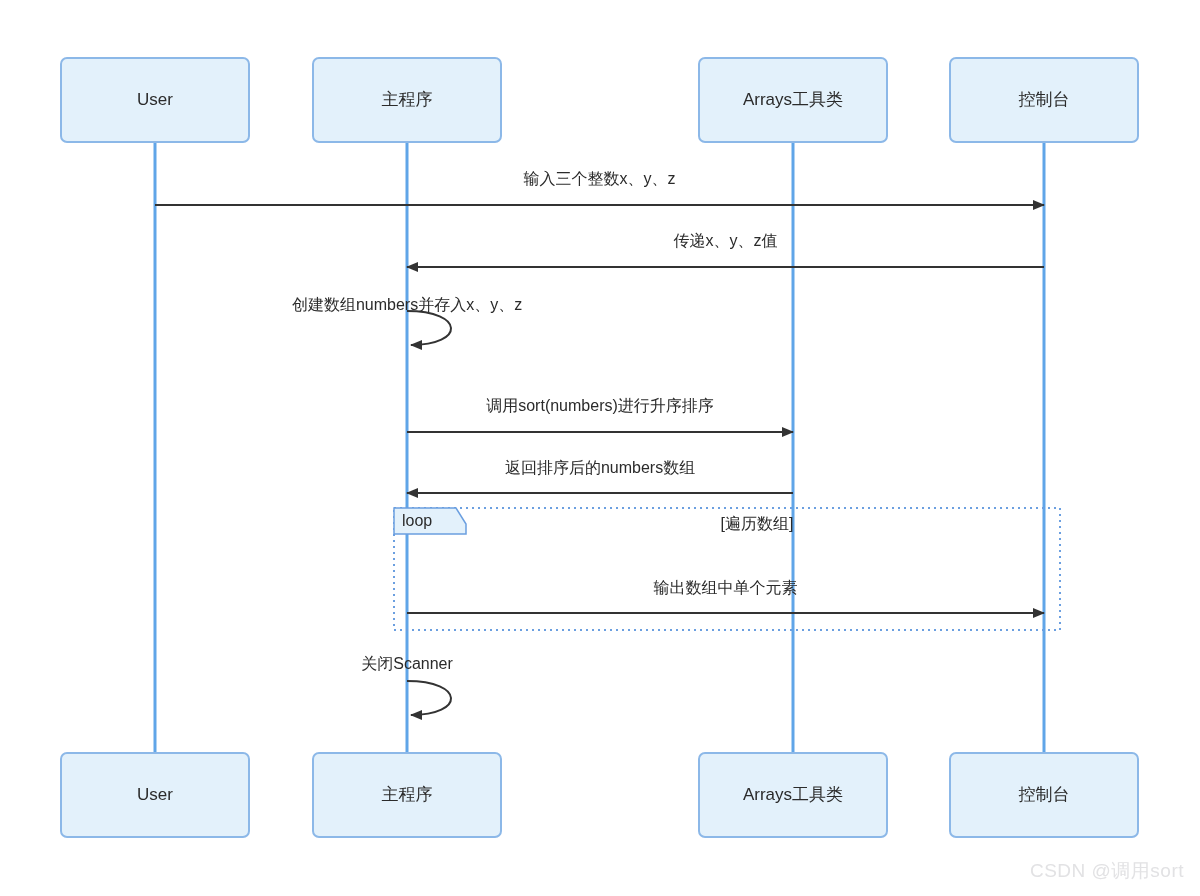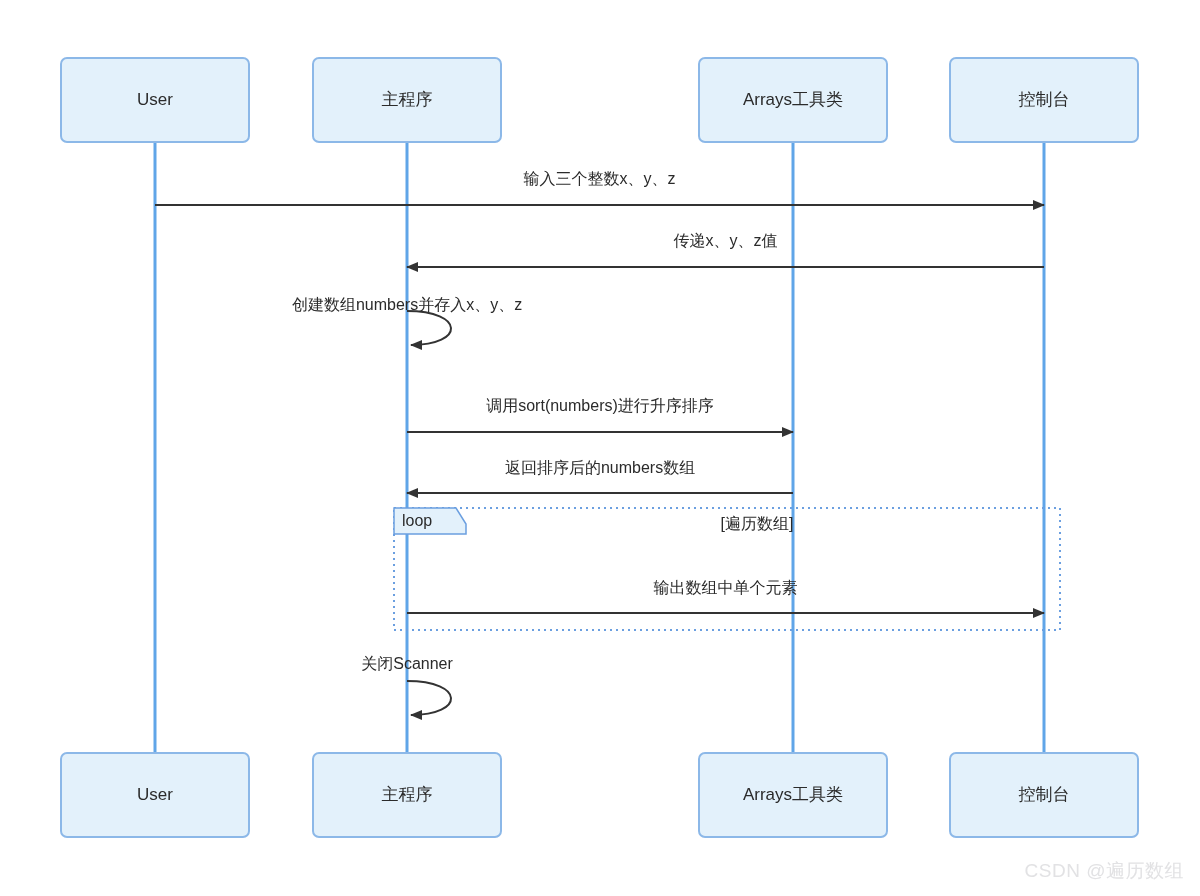--- a/index.html
+++ b/index.html
@@ -180,14 +180,14 @@
           <rect x="699" y="753" width="188" height="84" rx="6" ry="6" class="participant-box"></rect>
           <text x="793" y="796" class="participant-label">Arrays工具类</text>
         </g>
         <g>
           <rect x="950" y="753" width="188" height="84" rx="6" ry="6" class="participant-box"></rect>
           <text x="1044" y="796" class="participant-label">控制台</text>
         </g>
       </g>
   </svg>
 
-  <div class="watermark">CSDN @遍历数组</div>
+  <div class="watermark">CSDN @调用sort</div>
 </div>
 
 </body></html>

